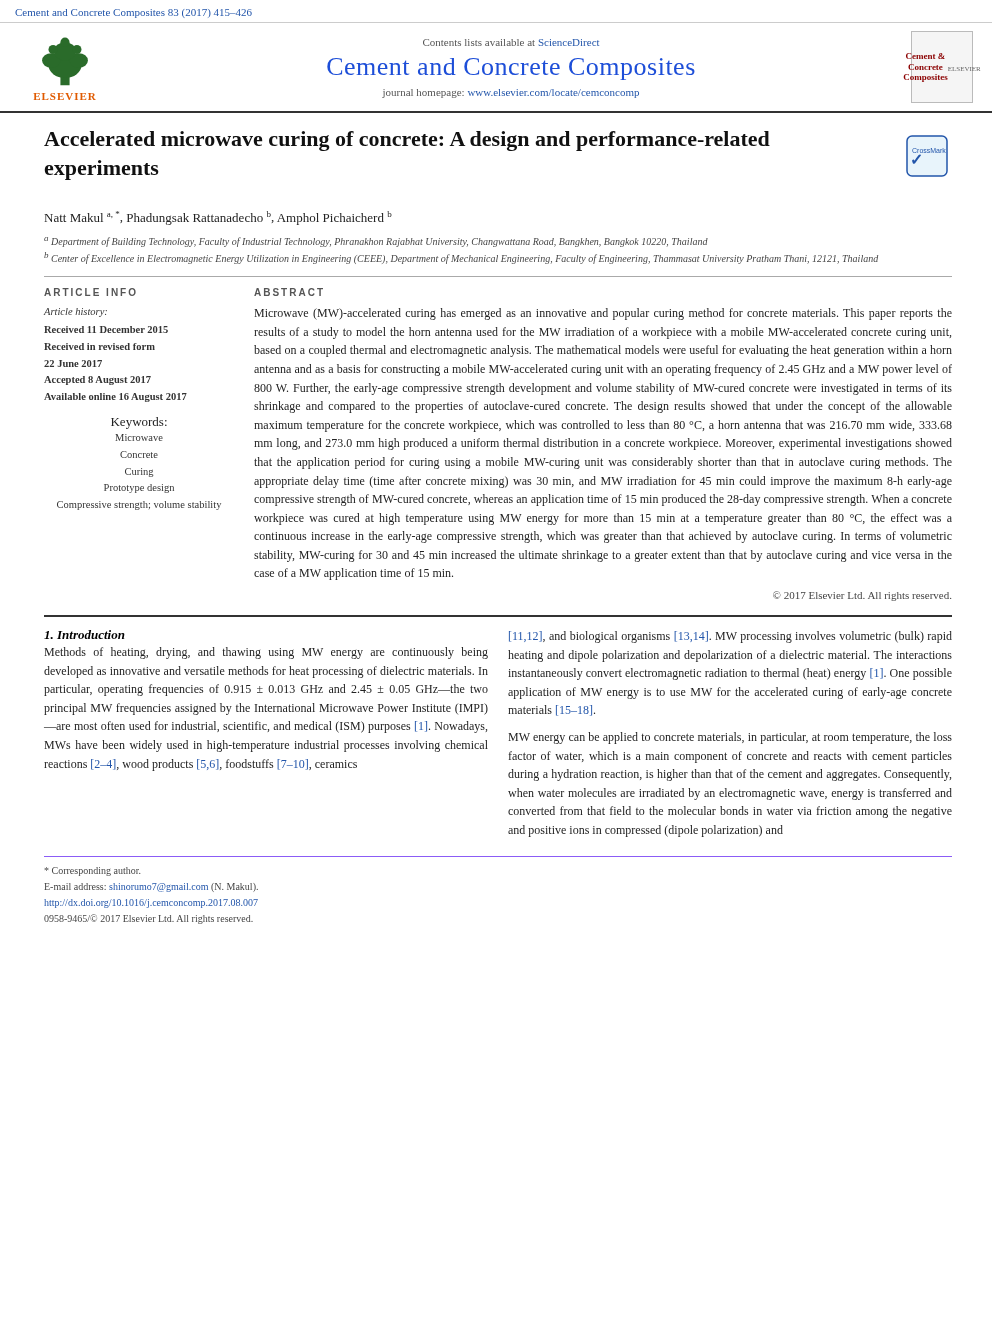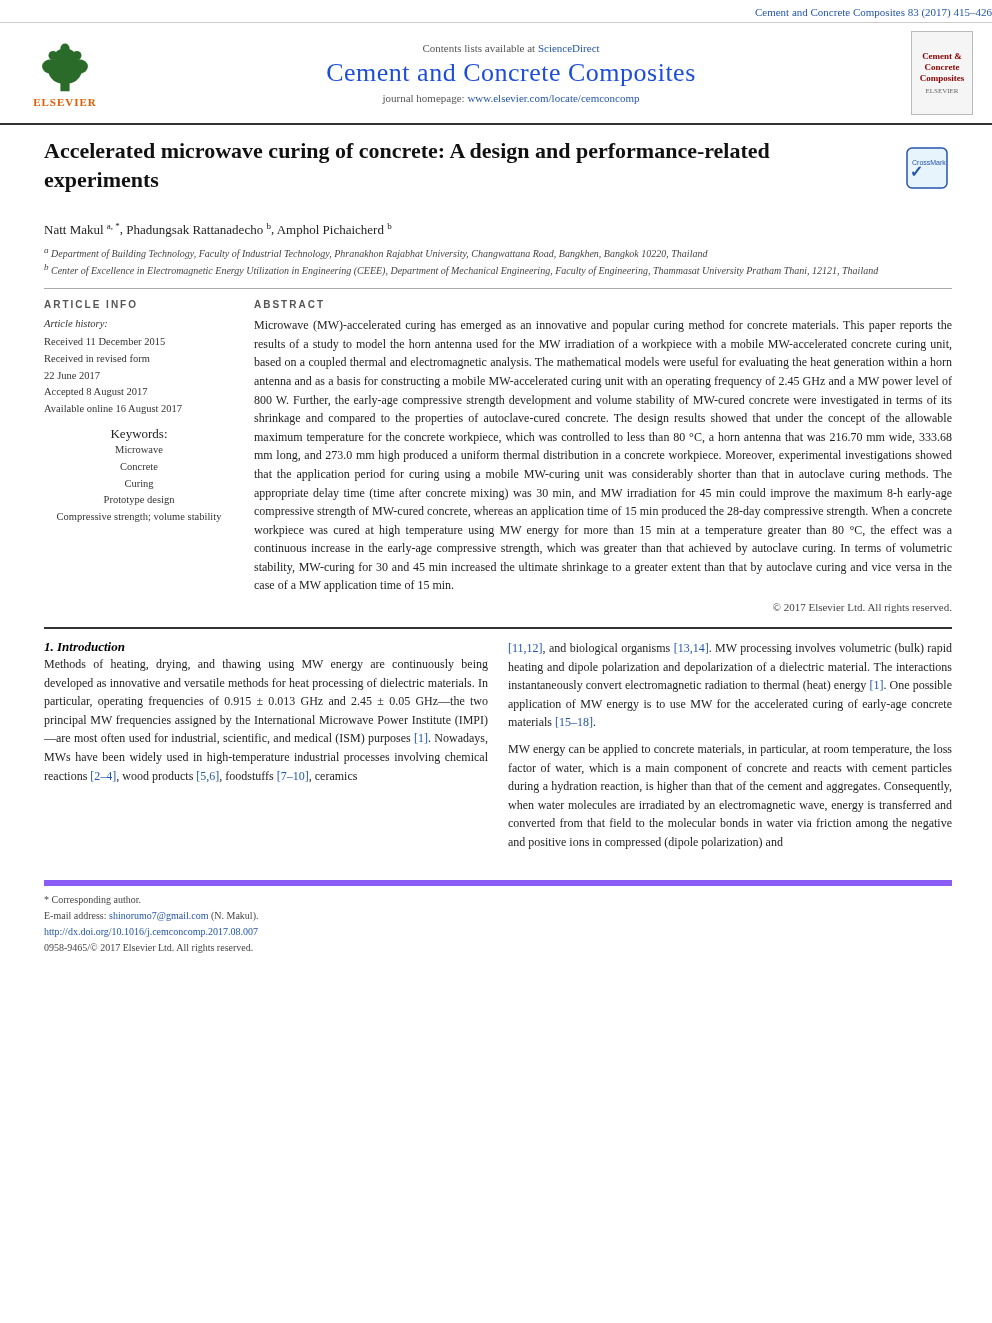--- a/index.html
+++ b/index.html
@@ -7,22 +7,22 @@
       width: 992px;
       min-height: 1323px;
       background: #fff;
       font-family: 'Times New Roman', Times, serif;
       font-size: 13px;
       color: #222;
     }
 
     
     .top-header {
-      text-align: right;
-      padding: 6px 0 4px;
+      text-align: left;
+      padding: 6px 15px 4px;
       font-size: 11px;
       color: #2255aa;
       border-bottom: 1px solid #ccc;
     }
 
     
     .journal-banner {
       display: flex;
       align-items: center;
       border-bottom: 2px solid #333;
@@ -79,25 +79,24 @@
       text-decoration: none;
     }
     .journal-banner-right {
       width: 80px;
       display: flex;
       align-items: center;
       justify-content: center;
     }
     .journal-logo-box {
       width: 62px;
-      height: 84px;
+      height: 72px;
       border: 1px solid #bbb;
       background: #f5f5f5;
       display: flex;
-      flex-direction: column;
       align-items: center;
       justify-content: center;
       font-size: 8px;
       color: #444;
       padding: 3px;
       text-align: center;
     }
     .journal-logo-title {
       font-size: 9px;
       font-weight: bold;
@@ -189,20 +188,21 @@
       color: #333;
     }
     .article-info-block .info-label {
       font-style: italic;
       display: block;
       margin-top: 6px;
       margin-bottom: 1px;
     }
     .article-info-block .info-value {
       display: block;
+      font-weight: bold;
     }
     .keywords-block {
       margin-top: 8px;
       text-align: center;
     }
     .keyword-item {
       display: block;
       font-size: 10.5px;
       color: #333;
       line-height: 1.6;
@@ -261,22 +261,22 @@
       text-align: justify;
       margin-bottom: 8px;
     }
     .body-text .ref-link {
       color: #2255aa;
       text-decoration: none;
     }
 
     
     .footnotes-area {
-      border-top: 6px solid #8b5cf6;
-      margin-top: 20px;
+      border-top: 1px solid #8b5cf6;
+      margin-top: 8px;
       padding-top: 6px;
       font-size: 10px;
       color: #444;
       line-height: 1.6;
     }
     .footnote-item {
       display: block;
     }
     .footnote-link {
       color: #2255aa;

